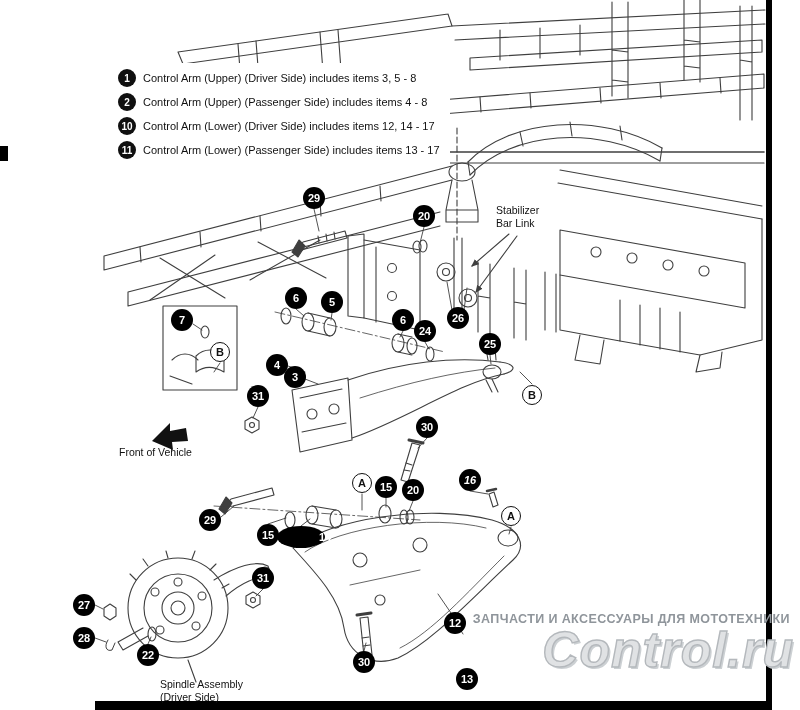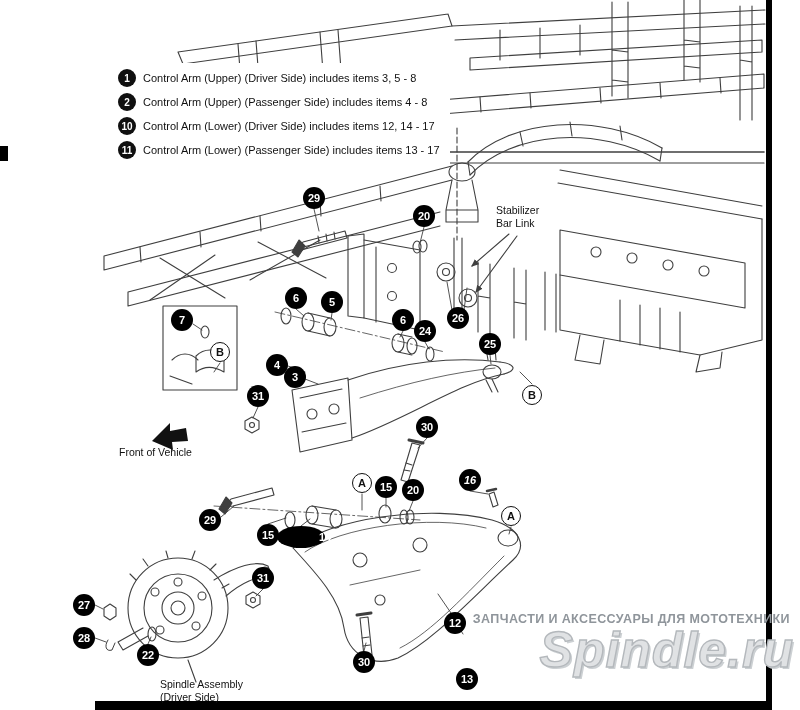--- a/index.html
+++ b/index.html
@@ -296,15 +296,15 @@
       <div class="callout letter" style="left: 532px; top: 395px;">B</div>
       <div class="callout letter" style="left: 362px; top: 483px;">A</div>
       <div class="callout letter" style="left: 511px; top: 516px;">A</div>
     </div>
 
   <div class="bar" style="left:766px;top:0;width:6px;height:710px;"></div>
   <div class="bar" style="left:95px;top:701px;width:677px;height:9px;"></div>
   <div class="bar" style="left:0;top:146px;width:8px;height:15px;"></div>
 
   <div class="watermark-tagline">ЗАПЧАСТИ И АКСЕССУАРЫ ДЛЯ МОТОТЕХНИКИ</div>
-  <div class="watermark-logo">Spindle.ru</div>
+  <div class="watermark-logo">Control.ru</div>
 
 </div>
 
 </body></html>

